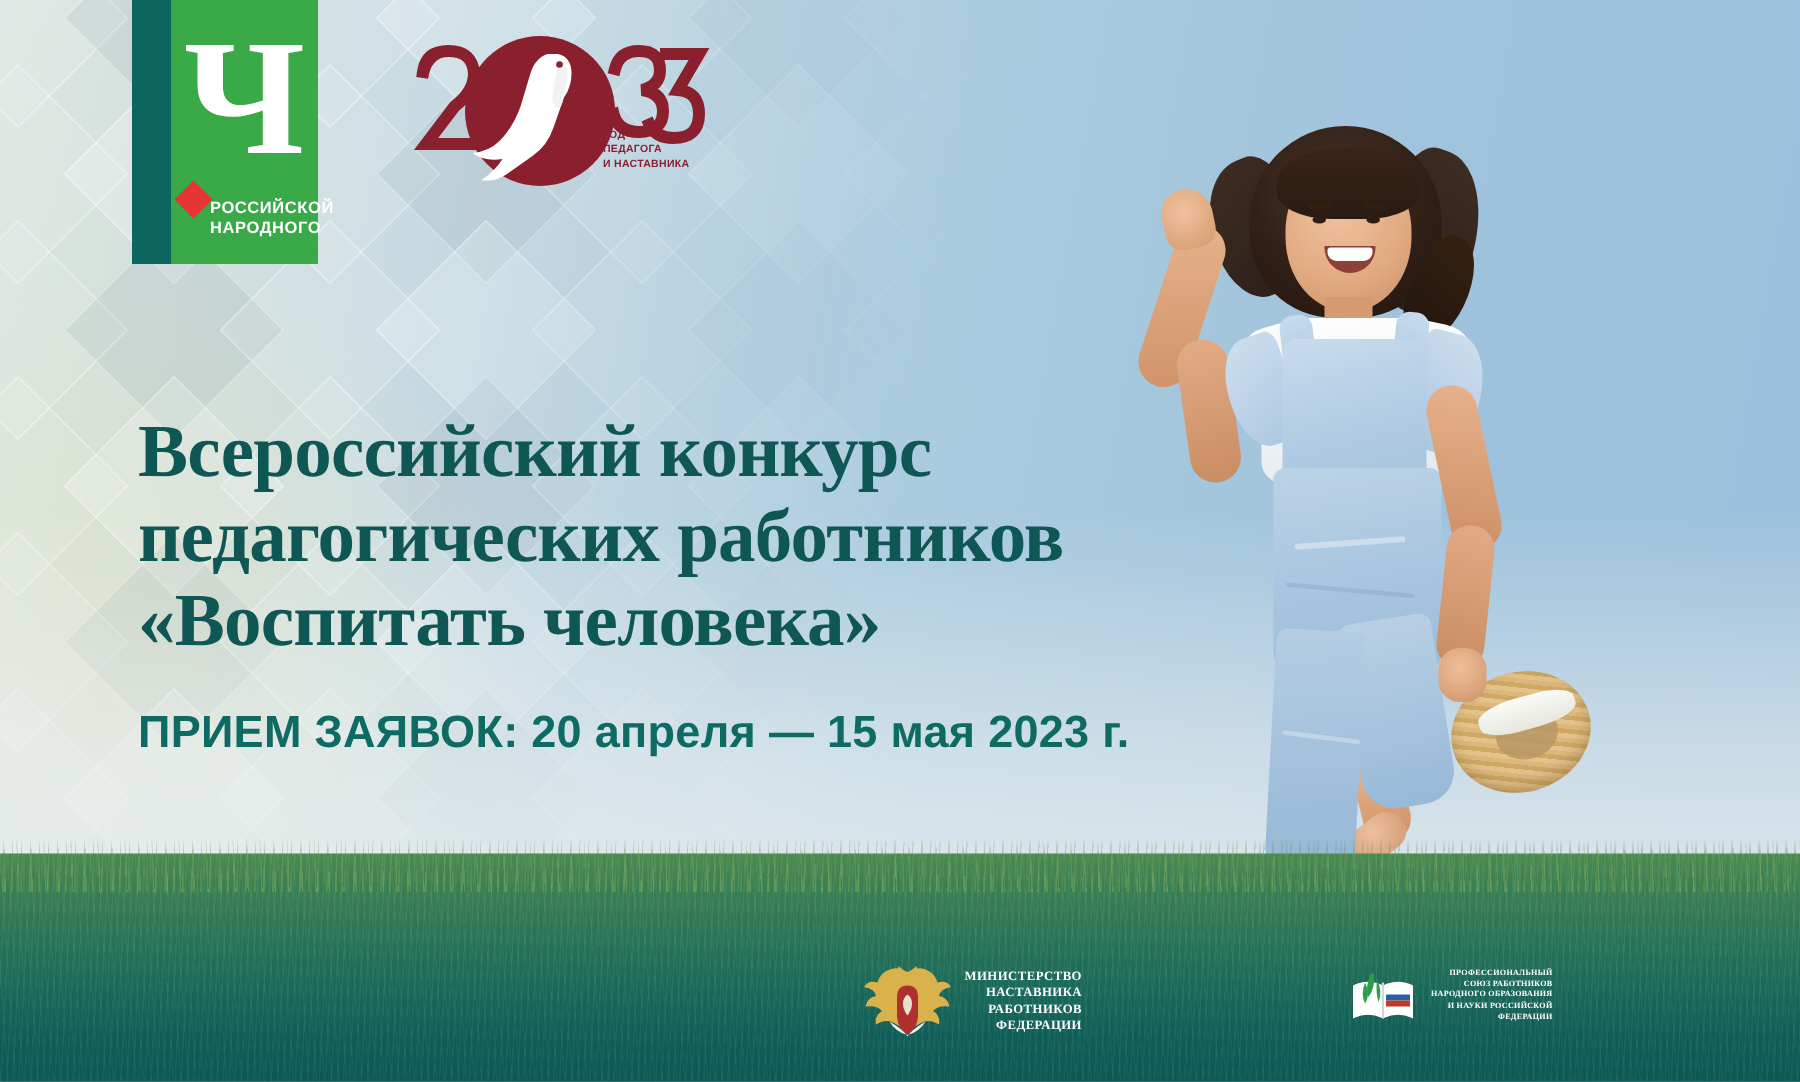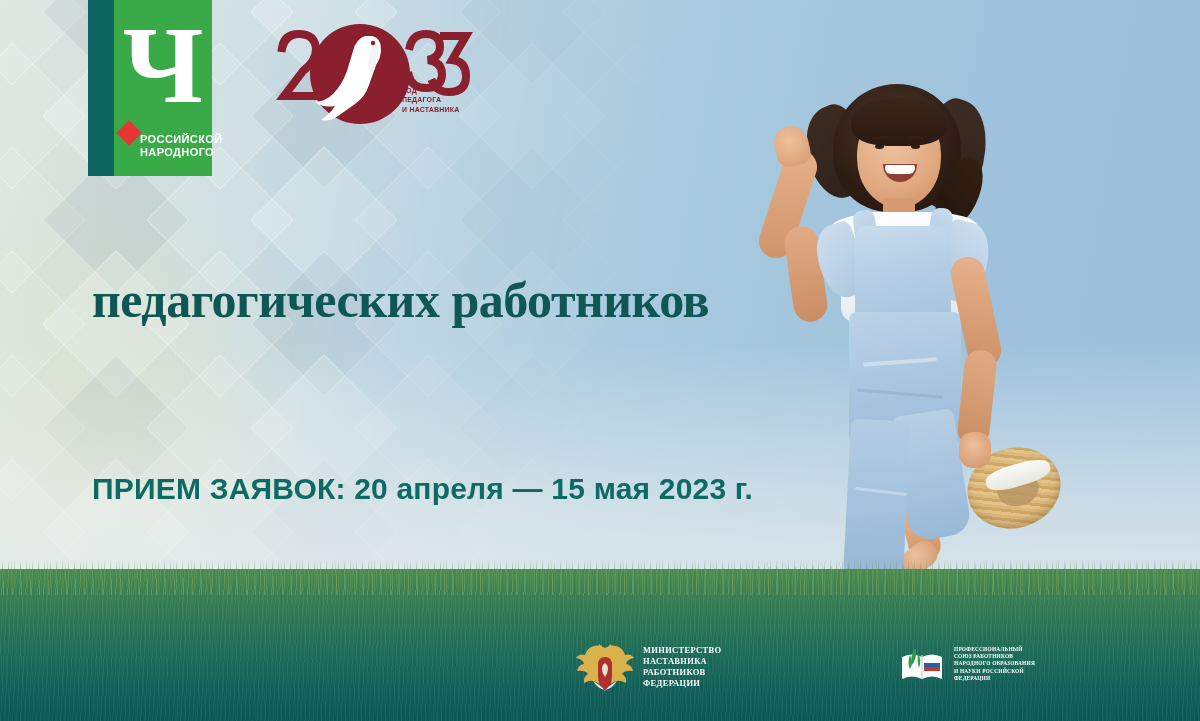--- a/index.html
+++ b/index.html
@@ -210,21 +210,21 @@
   .title .ln { display:block; white-space:nowrap; }
   .dates {
     position:absolute; left:92px; top:472px;
     color:#0e6b63;
     font-family:"Liberation Sans", sans-serif;
     font-weight:700; font-size:30px; letter-spacing:.2px;
     white-space:nowrap;
   }
 
   
-  .footer { position:absolute; left:0; bottom:18px; width:100%; height:70px; }
+  .footer { position:absolute; left:0; bottom:18px; width:100%; height:70px;text-align:right; }
   .plogo { position:absolute; display:flex; align-items:center; gap:8px; }
   .plogo .ptext { color:#ffffff; font-weight:700; line-height:1.3; }
   .plogo.minobr { left:575px; top:8px; }
   .plogo.minobr .ptext { font-family:"Liberation Serif", serif; font-size:8.5px; letter-spacing:.3px; }
   .plogo.inst { left:730px; top:10px; }
   .plogo.inst .ptext { font-size:10px; letter-spacing:.8px; }
   .plogo.prof { left:898px; top:8px; }
   .plogo.prof .ptext { font-family:"Liberation Serif", serif; font-size:5.4px; letter-spacing:.2px; }
   .plogo.ros { left:1063px; top:4px; flex-direction:column; gap:4px; align-items:center; }
   .plogo.ros .ptext { font-size:11px; letter-spacing:1.6px; }
@@ -393,21 +393,23 @@
       <circle cx="105" cy="21" r="2.2" fill="#8a1f2e"></circle>
     </svg>
     <div class="emblem-cap">
       <div>ГОД</div>
       <div>ПЕДАГОГА</div>
       <div>И НАСТАВНИКА</div>
     </div>
   </div>
 
   <h1 class="title">
+    <span class="ln">Всероссийский конкурс</span>
     <span class="ln">педагогических работников</span>
+    <span class="ln">«Воспитать человека»</span>
   </h1>
 
   <div class="dates">ПРИЕМ ЗАЯВОК: 20 апреля — 15 мая 2023 г.</div>
 
   <div class="footer">
 
     <div class="plogo minobr">
       <svg width="60" height="52" viewBox="0 0 60 52">
         <g fill="#d9b24c">
           <path d="M30 8 q-5-5-11-3 q-7 2-9 9 q-6-2-9 3 q7 1 8 6 q-6 1-7 7 q8-1 11 3 q-5 3-4 9 q7-4 12-1 l9 5 l9-5 q5-3 12 1 q1-6-4-9 q3-4 11-3 q-1-6-7-7 q1-5 8-6 q-3-5-9-3 q-2-7-9-9 q-6-2-11 3 z"></path>

